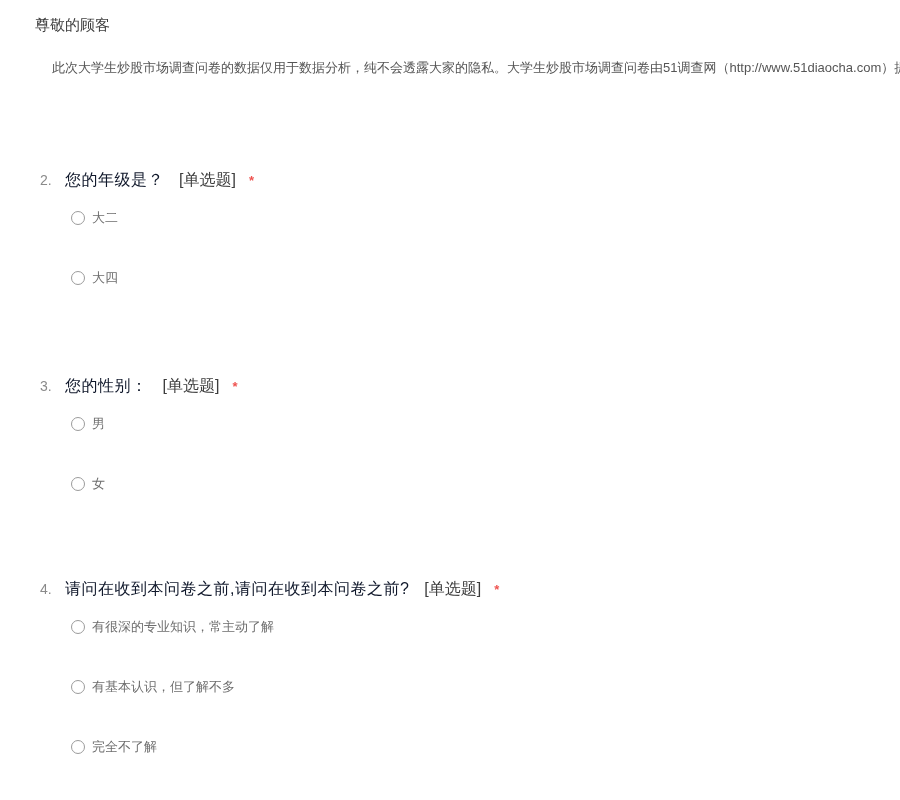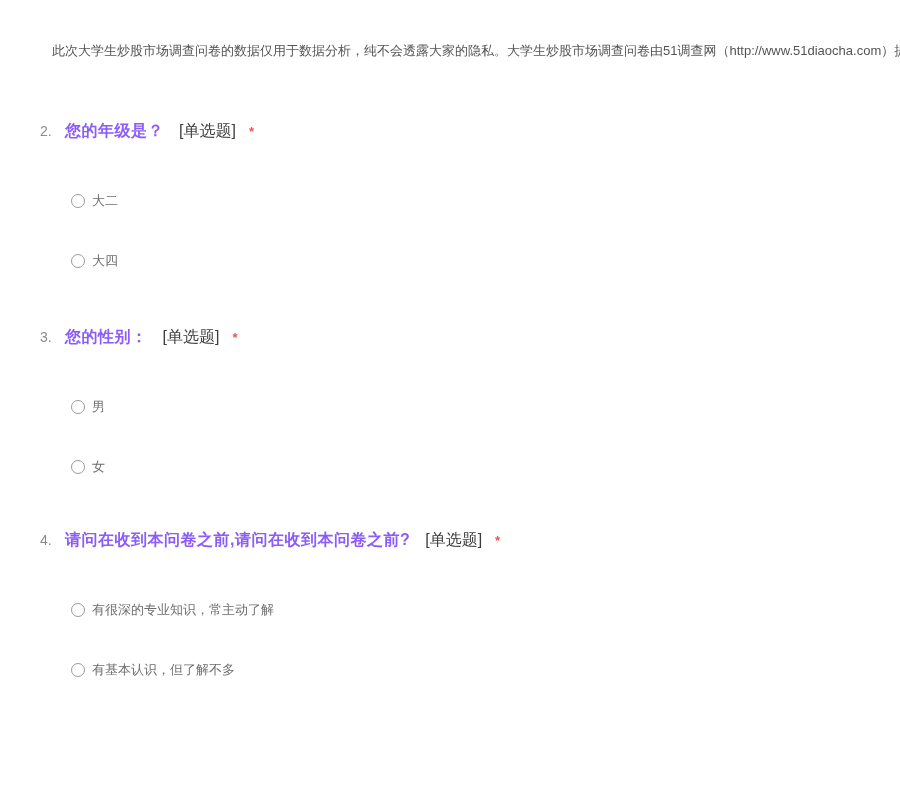--- a/index.html
+++ b/index.html
@@ -39,23 +39,24 @@
     height: 19px;
   }
   .q-number {
     width: 25px;
     font-size: 14px;
     color: #8a8a8a;
     flex: none;
   }
   .q-title {
     font-size: 16px;
-    font-weight: bold;
-    color: #8b5cf6;
+    font-weight: normal;
+    color: #0f172a;
     letter-spacing: 0.5px;
+    margin-top: 32px;
   }
   .q-type {
     margin-left: 15px;
     font-size: 16px;
     color: #3d3d3d;
   }
   .q-required {
     margin-left: 13px;
     font-size: 13px;
     font-weight: bold;
@@ -83,20 +84,21 @@
     margin-left: 7px;
     font-size: 13px;
     color: #6e6e6e;
   }
 </style>
 </head>
 <body>
 
 <div class="page">
 
+  <div class="page-title">尊敬的顾客</div>
 
   <div class="intro">此次大学生炒股市场调查问卷的数据仅用于数据分析，纯不会透露大家的隐私。大学生炒股市场调查问卷由51调查网（http://www.51diaocha.com）提供。</div>
 
   <div class="question first">
     <div class="q-header">
       <span class="q-number">2.</span>
       <span class="q-title">您的年级是？</span>
       <span class="q-type">[单选题]</span>
       <span class="q-required">*</span>
     </div>
@@ -140,16 +142,20 @@
     </div>
     <div class="options">
       <div class="option">
         <span class="radio"></span>
         <span class="option-label">有很深的专业知识，常主动了解</span>
       </div>
       <div class="option">
         <span class="radio"></span>
         <span class="option-label">有基本认识，但了解不多</span>
       </div>
+      <div class="option">
+        <span class="radio"></span>
+        <span class="option-label">完全不了解</span>
+      </div>
     </div>
   </div>
 
 </div>
 
 </body></html>

